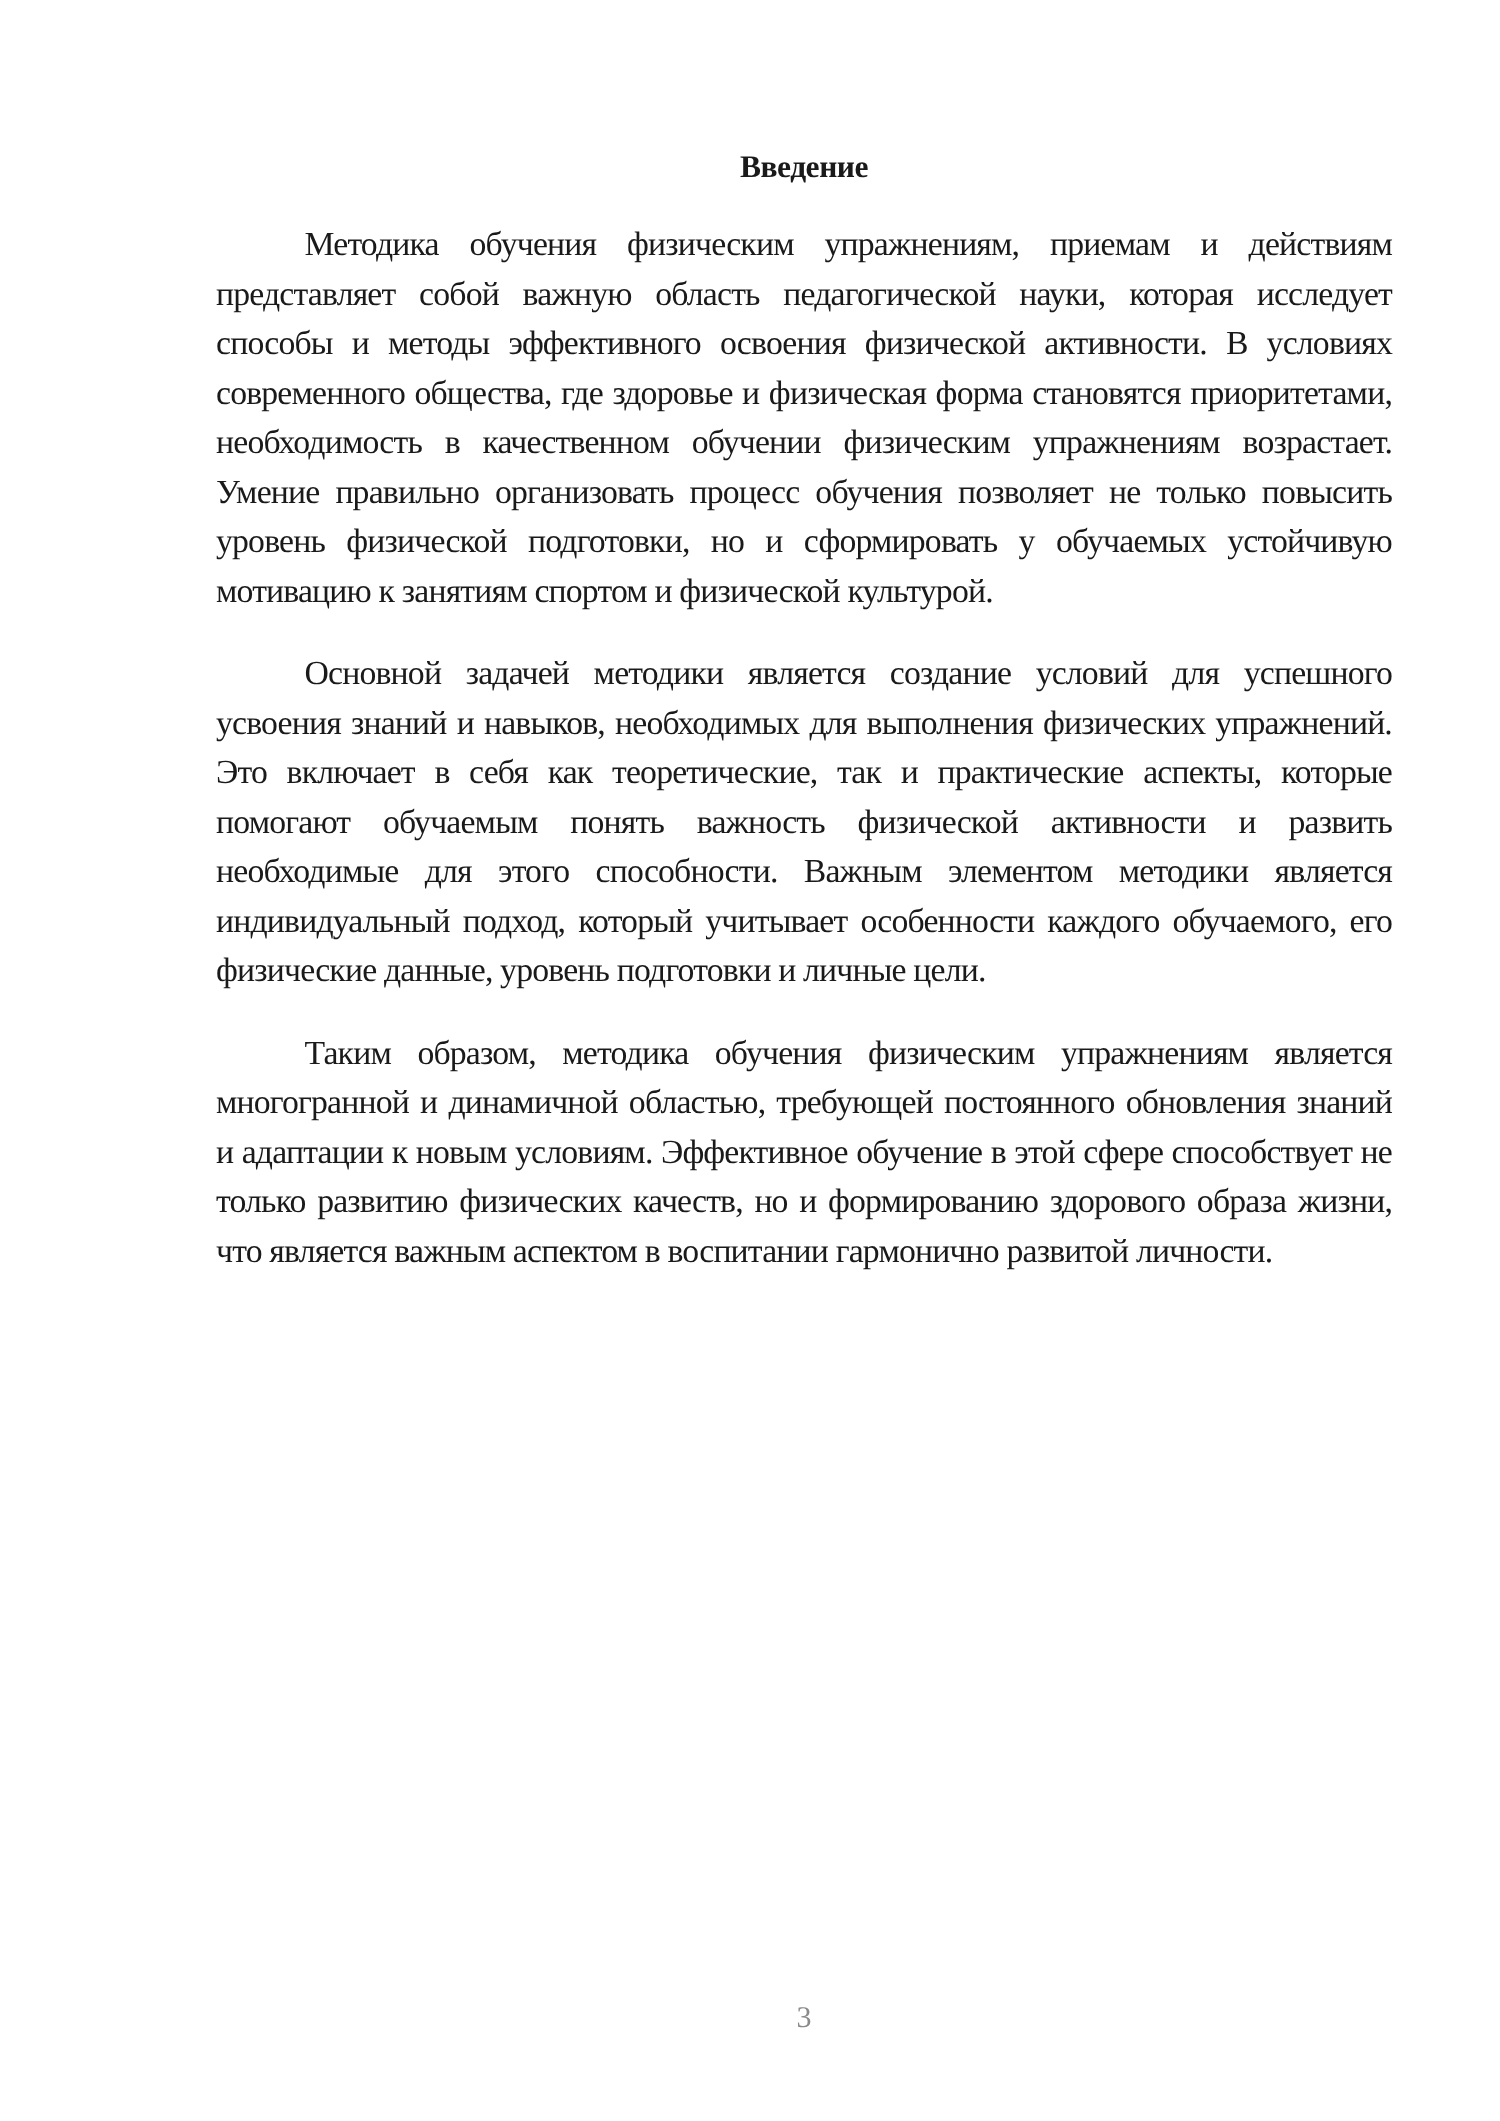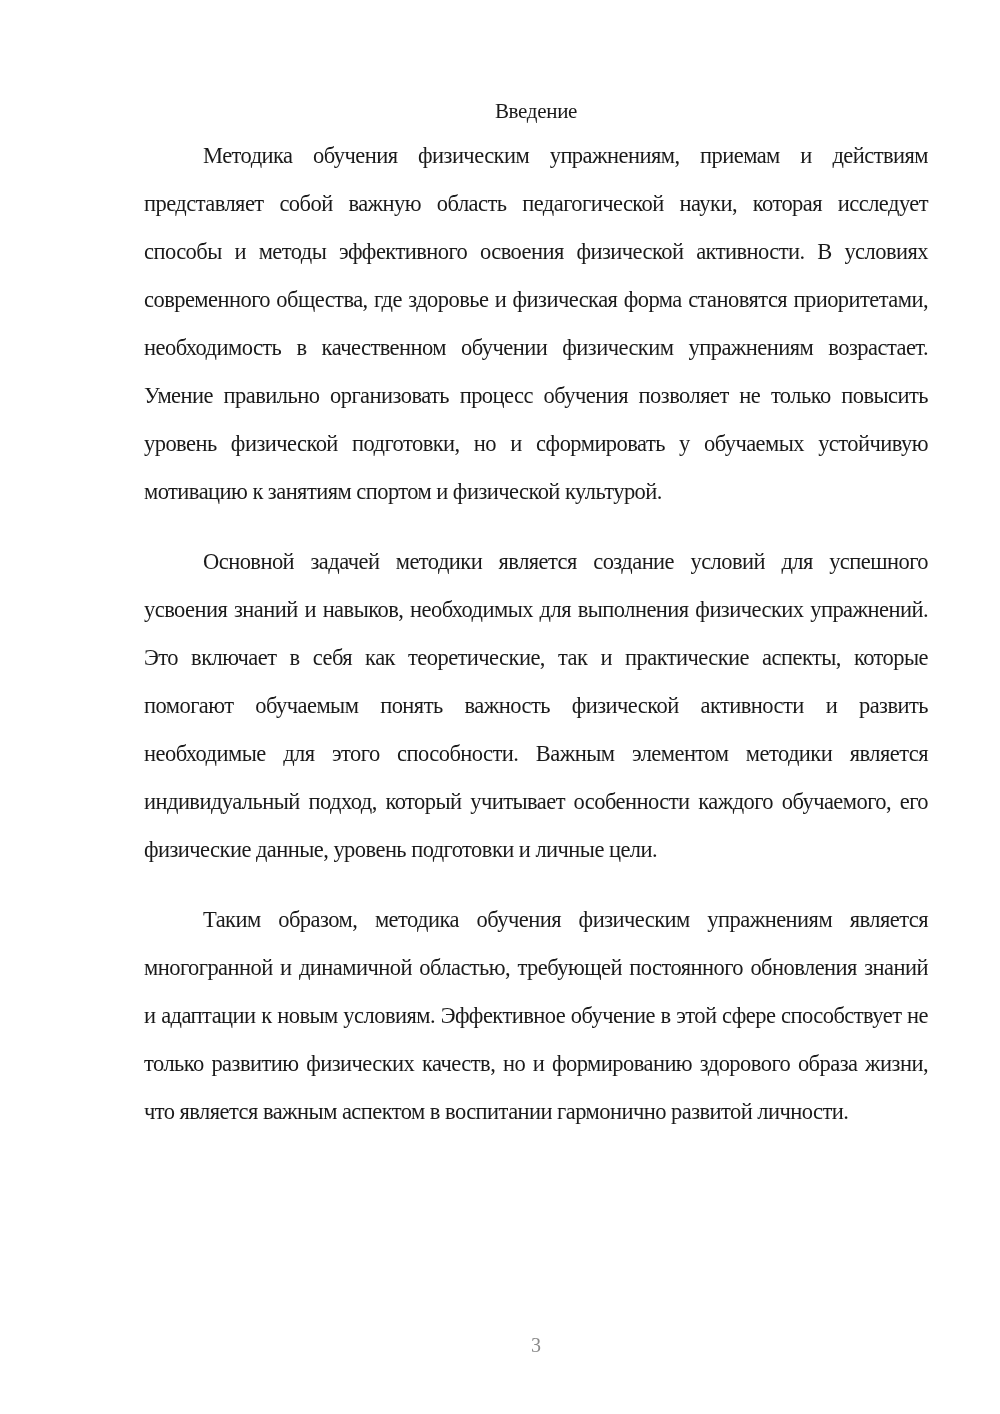--- a/index.html
+++ b/index.html
@@ -23,29 +23,29 @@
       background: #ffffff;
     }
     .content {
       position: absolute;
       left: 144px;
       top: 96px;
       width: 784px;
     }
     .title {
       text-align: center;
-      font-weight: normal;
+      font-weight: bold;
       font-size: 21px;
       line-height: 30px;
-      margin: 0 0 6px 0;
+      margin: 0 0 20px 0;
       letter-spacing: -0.3px;
     }
     .para {
       font-size: 22.5px;
-      line-height: 48px;
+      line-height: 33px;
       text-align: justify;
       text-indent: 59px;
       margin: 0 0 22px 0;
       letter-spacing: -0.55px;
       word-spacing: 0px;
     }
     .page-number {
       position: absolute;
       left: 0;
       width: 1072px;

